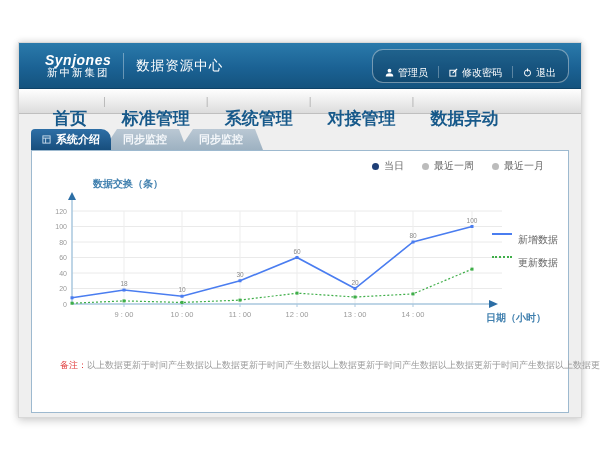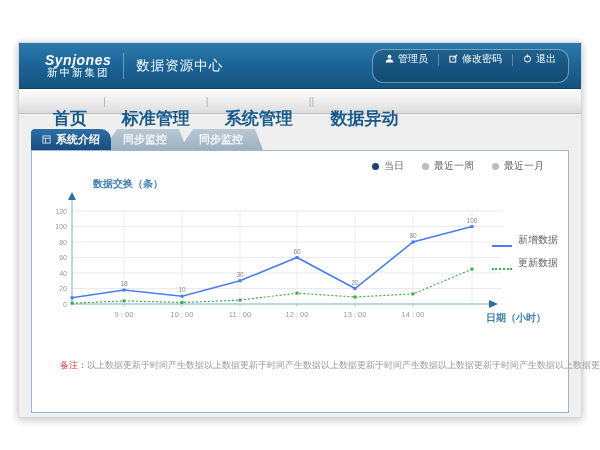--- a/index.html
+++ b/index.html
@@ -16,21 +16,21 @@
   .header {
     height:46px; background:linear-gradient(180deg,#2a7aab 0%, #1b6294 55%, #14537e 100%);
     display:flex; align-items:center; border-bottom:1px solid #0e4368;
   }
   .logo { margin-left:26px; text-align:center; line-height:1.05; }
   .logo .en { color:#fff; font-weight:bold; font-style:italic; font-size:14px; letter-spacing:.5px; }
   .logo .cn { color:#fff; font-weight:normal; font-size:10.5px; letter-spacing:2px; }
   .header-divider { width:1px; height:26px; background:rgba(255,255,255,.35); margin:0 12px; }
   .app-title { color:#fff; font-size:13.5px; letter-spacing:1px; }
   .user-pill {
-    margin-left:auto; margin-right:12px; height:21px; display:flex; align-items:flex-end;
+    margin-left:auto; margin-right:12px; height:21px; display:flex; align-items:flex-start;
     border:1px solid rgba(255,255,255,.4); background:rgba(0,0,0,.14);
     border-radius:11px; padding:16px 12px;
   }
   .user-pill .item { display:flex; align-items:center; gap:4px; color:#fff; font-size:10px; cursor:pointer; }
   .user-pill .sep { width:1px; height:12px; background:rgba(255,255,255,.3); margin:0 10px; }
   .user-pill svg { display:block; }
   
   .nav {
     height:25px; background:linear-gradient(180deg,#ffffff,#dcdcdc);
     border-bottom:1px solid #bfbfbf; display:flex; align-items:center; padding-left:18px;
@@ -59,21 +59,21 @@
     margin:0 12px; height:263px; background:#fff; border:1px solid #9db9cf; position:relative;
   }
   .filters { position:absolute; top:8px; right:24px; display:flex; gap:18px; }
   .filter { display:flex; align-items:center; gap:5px; font-size:10px; color:#666; cursor:pointer; }
   .dot { width:7px; height:7px; border-radius:50%; background:#bcbcbc; }
   .filter.selected .dot { background:#1f3f77; }
   .y-axis-title { position:absolute; left:18px; top:26px; font-size:10px; font-weight:bold; color:#3f7fae;margin-left:43px; }
   .x-axis-title { position:absolute; right:22px; top:160px; font-size:10px; font-weight:bold; color:#3f7fae; }
   #chart-svg { position:absolute; left:20px; top:38px; }
   .legend { position:absolute; right:10px; top:82px; }
-  .legend .row { display:flex; align-items:flex-end; gap:6px; margin-bottom:9px; font-size:10px; color:#666; }
+  .legend .row { display:flex; align-items:flex-start; gap:6px; margin-bottom:9px; font-size:10px; color:#666; }
   .legend .swatch-solid { width:20px; height:0; border-top:2px solid #4a7df0; }
   .legend .swatch-dotted { width:20px; height:0; border-top:2px dotted #3fae49; }
   .note { position:absolute; left:28px; top:208px; font-size:9px; color:#9a9a9a; white-space:nowrap; }
   .note .prefix { color:#e03a3a; }
 </style>
 </head>
 <body>
 
 <div class="window">
 
@@ -117,20 +117,21 @@
     </div>
   </div>
 
   <div class="nav">
     <div class="nav-item">首页</div>
     <span class="nav-sep">|</span>
     <div class="nav-item">标准管理</div>
     <span class="nav-sep">|</span>
     <div class="nav-item">系统管理</div>
     <span class="nav-sep">|</span>
+    <div class="nav-item">对接管理</div>
     <span class="nav-sep">|</span>
     <div class="nav-item">数据异动</div>
   </div>
 
   <div class="tabs">
     <div class="tab active">
       <span>
         <svg width="9" height="9" viewBox="0 0 10 10">
             <rect x="1" y="1" width="8" height="8" fill="none" stroke="#cfe0ee" stroke-width="1"></rect>
             <line x1="1" y1="3.5" x2="9" y2="3.5" stroke="#cfe0ee" stroke-width="1"></line>

